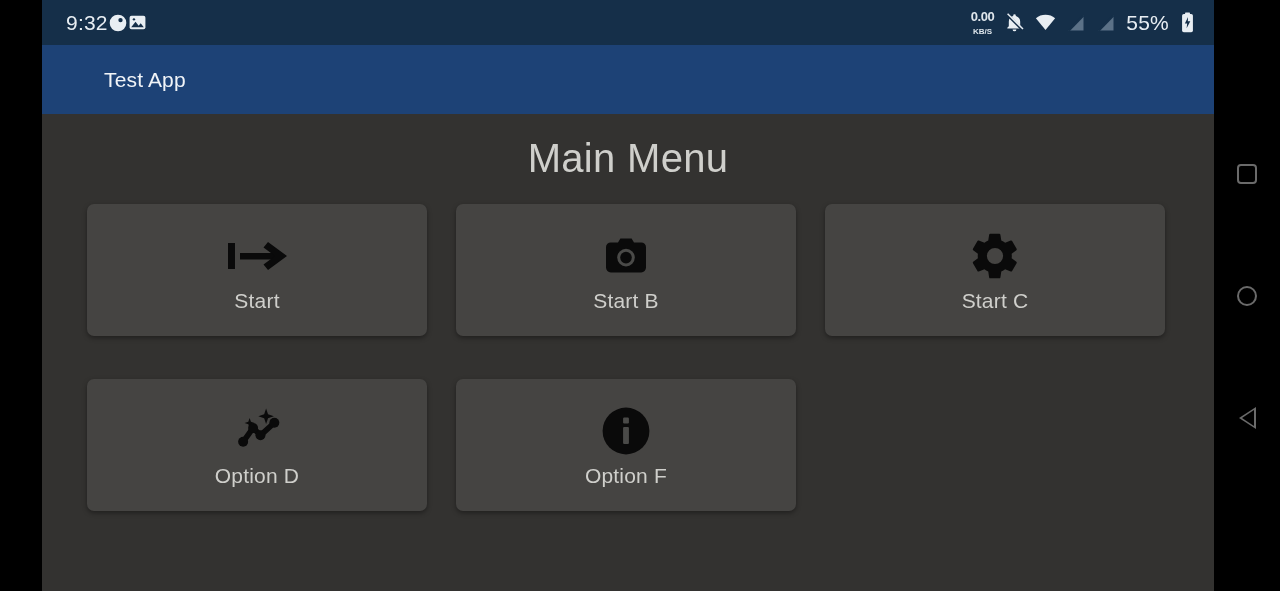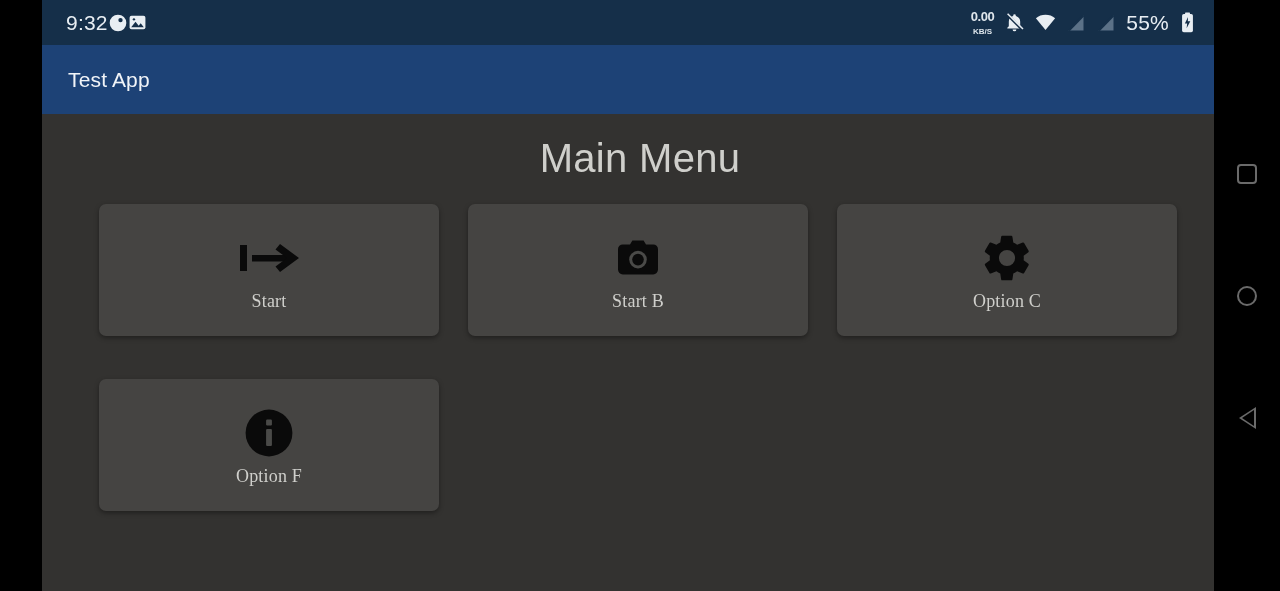--- a/index.html
+++ b/index.html
@@ -82,29 +82,29 @@
     width: 1172px; height: 69px;
     background: #1D4276;
     display: flex;
     align-items: center;
     padding-left: 26px;
   }
   .app-bar-title {
     color: #f1f4f8;
     font-size: 21px;
     letter-spacing: 0.15px;
+    margin-left: 36px;
   }
 
   
   .content {
     position: absolute;
     left: 0; top: 114px;
     width: 1172px; height: 477px;
     background: #333230;
-    margin-left: 12px;
   }
 
   .page-title {
     text-align: center;
     color: #cfcfcb;
     font-size: 40px;
     font-weight: 400;
     letter-spacing: 0.3px;
     padding-top: 22px;
   }
@@ -135,23 +135,22 @@
     height: 58px;
     display: flex;
     align-items: center;
     justify-content: center;
     margin-bottom: 4px;
   }
   .card-icon svg { display: block; }
 
   .card-label {
     color: #cfcfcb;
-    font-size: 18px;
+    font-size: 21px;
     letter-spacing: 0.2px;
-    font-family: Liberation Serif, serif;
   }
 
   
   .nav-bar {
     position: absolute;
     left: 1214px; top: 0;
     width: 66px; height: 591px;
     background: #000000;
     display: flex;
     flex-direction: column;
@@ -302,23 +301,37 @@
           </span>
           <span class="card-label">Start B</span>
         </div>
 
         <div class="card">
           <span class="card-icon">
             <svg width="54" height="54" viewBox="0 0 24 24">
               <path d="M19.4 13.0a7.8 7.8 0 0 0 0-2.0l2.1-1.6a0.5 0.5 0 0 0 0.1-0.6l-2-3.5a0.5 0.5 0 0 0-0.6-0.2l-2.5 1a7.3 7.3 0 0 0-1.7-1l-0.4-2.6a0.5 0.5 0 0 0-0.5-0.4h-4a0.5 0.5 0 0 0-0.5 0.4l-0.4 2.6a7.3 7.3 0 0 0-1.7 1l-2.5-1a0.5 0.5 0 0 0-0.6 0.2l-2 3.5a0.5 0.5 0 0 0 0.1 0.6l2.1 1.6a7.8 7.8 0 0 0 0 2.0l-2.1 1.6a0.5 0.5 0 0 0-0.1 0.6l2 3.5a0.5 0.5 0 0 0 0.6 0.2l2.5-1a7.3 7.3 0 0 0 1.7 1l0.4 2.6a0.5 0.5 0 0 0 0.5 0.4h4a0.5 0.5 0 0 0 0.5-0.4l0.4-2.6a7.3 7.3 0 0 0 1.7-1l2.5 1a0.5 0.5 0 0 0 0.6-0.2l2-3.5a0.5 0.5 0 0 0-0.1-0.6ZM12 15.6A3.6 3.6 0 1 1 15.6 12 3.6 3.6 0 0 1 12 15.6Z" fill="#0a0a0a"></path>
             </svg>
           </span>
-          <span class="card-label">Option C</span>
-        </div>
-
+          <span class="card-label">Start C</span>
+        </div>
+
+        <div class="card">
+          <span class="card-icon">
+            <svg width="60" height="52" viewBox="0 0 26 24">
+              <path d="M17.2 1.6 18.1 4.3 20.8 5.2 18.1 6.1 17.2 8.8 16.3 6.1 13.6 5.2 16.3 4.3Z" fill="#0a0a0a"></path>
+              <path d="M9.6 6.0 10.2 7.7 11.9 8.3 10.2 8.9 9.6 10.6 9.0 8.9 7.3 8.3 9.0 7.7Z" fill="#0a0a0a"></path>
+              <polyline points="6.6,17.0 11.2,10.6 14.6,14.0 21.0,8.2" fill="none" stroke="#0a0a0a" stroke-width="2.6" stroke-linecap="round" stroke-linejoin="round"></polyline>
+              <circle cx="6.6" cy="17.0" r="2.3" fill="#0a0a0a"></circle>
+              <circle cx="11.2" cy="10.6" r="2.3" fill="#0a0a0a"></circle>
+              <circle cx="14.6" cy="14.0" r="2.3" fill="#0a0a0a"></circle>
+              <circle cx="21.0" cy="8.2" r="2.3" fill="#0a0a0a"></circle>
+            </svg>
+          </span>
+          <span class="card-label">Option D</span>
+        </div>
 
 
         <div class="card">
           <span class="card-icon">
             <svg width="54" height="54" viewBox="0 0 24 24">
               <circle cx="12" cy="12" r="10.4" fill="#0a0a0a"></circle>
               <rect x="10.7" y="10.2" width="2.6" height="7.6" rx="0.5" fill="#4a4a48"></rect>
               <rect x="10.7" y="6.0" width="2.6" height="2.7" rx="0.5" fill="#4a4a48"></rect>
             </svg>
           </span>

